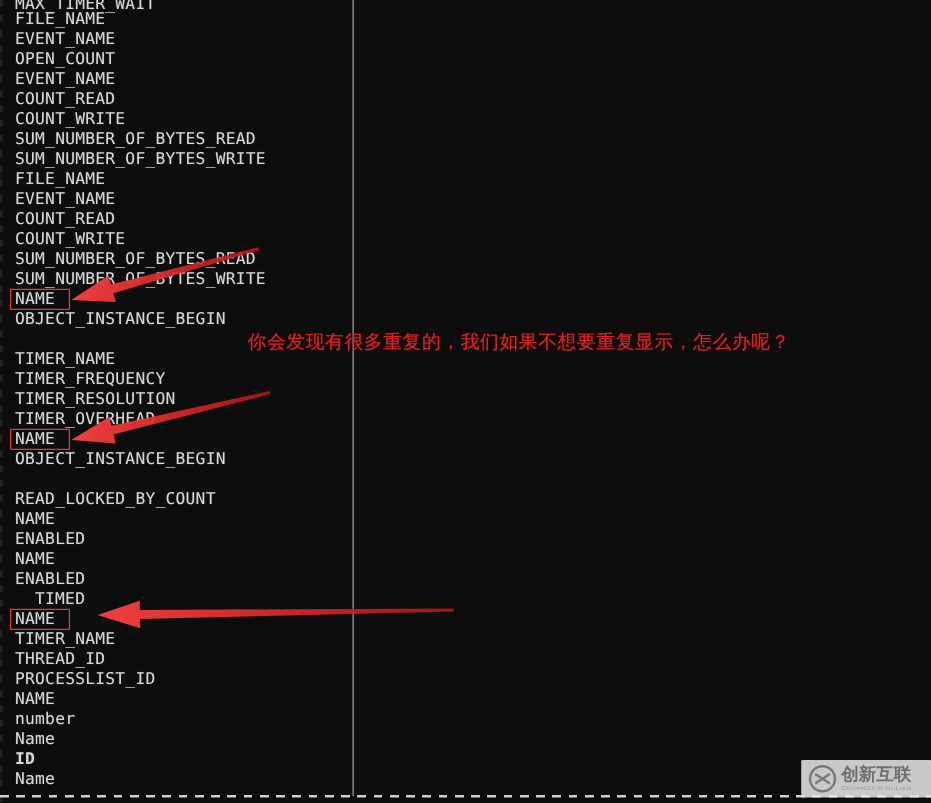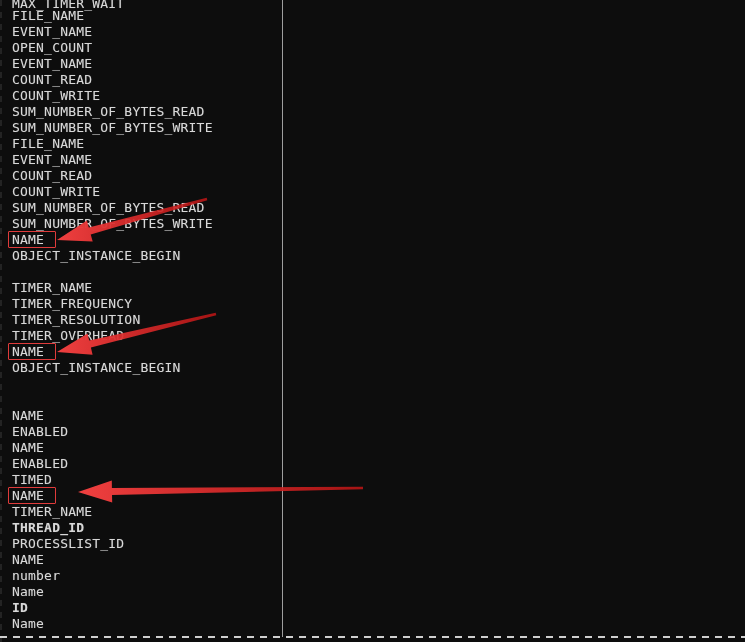--- a/index.html
+++ b/index.html
@@ -185,28 +185,29 @@
       <div class="line" style="top: 200px;">SUM_NUMBER_OF_BYTES_READ</div>
       <div class="line" style="top: 216px;">SUM_NUMBER_OF_BYTES_WRITE</div>
       <div class="line" style="top: 232px;">NAME</div>
       <div class="line" style="top: 248px;">OBJECT_INSTANCE_BEGIN</div>
       <div class="line" style="top: 280px;">TIMER_NAME</div>
       <div class="line" style="top: 296px;">TIMER_FREQUENCY</div>
       <div class="line" style="top: 312px;">TIMER_RESOLUTION</div>
       <div class="line" style="top: 328px;">TIMER_OVERHEAD</div>
       <div class="line" style="top: 344px;">NAME</div>
       <div class="line" style="top: 360px;">OBJECT_INSTANCE_BEGIN</div>
+      <div class="line" style="top: 392px;">READ_LOCKED_BY_COUNT</div>
       <div class="line" style="top: 408px;">NAME</div>
       <div class="line" style="top: 424px;">ENABLED</div>
       <div class="line" style="top: 440px;">NAME</div>
       <div class="line" style="top: 456px;">ENABLED</div>
-      <div class="line" style="top: 472px;">TIMED</div>
+      <div class="line" style="top: 472px; margin-left: 16px;">TIMED</div>
       <div class="line" style="top: 488px;">NAME</div>
       <div class="line" style="top: 504px;">TIMER_NAME</div>
-      <div class="line" style="top: 520px; font-weight: bold;">THREAD_ID</div>
+      <div class="line" style="top: 520px;">THREAD_ID</div>
       <div class="line" style="top: 536px;">PROCESSLIST_ID</div>
       <div class="line" style="top: 552px;">NAME</div>
       <div class="line" style="top: 568px;">number</div>
       <div class="line" style="top: 584px;">Name</div>
       <div class="line" style="top: 600px; font-weight: bold;">ID</div>
       <div class="line" style="top: 616px;">Name</div>
     </div>
 
   <div id="vline"></div>
 
@@ -221,17 +222,25 @@
       <linearGradient id="redfade" x1="1" y1="0" x2="0" y2="0">
         <stop offset="0%" stop-color="#c01515" stop-opacity="0.85"></stop>
         <stop offset="100%" stop-color="#f04040" stop-opacity="1"></stop>
       </linearGradient>
     </defs>
   <polygon points="57.0,240.0 86.9,220.4 88.8,227.6 206.7,197.8 207.3,200.2 90.7,234.5 92.7,241.6" fill="url(#redfade)"></polygon>
       <polygon points="57.0,352.0 87.5,333.4 89.2,340.6 215.7,312.8 216.3,315.2 90.9,347.6 92.6,354.8" fill="url(#redfade)"></polygon>
       <polygon points="78.0,492.0 111.8,480.5 111.9,487.9 363.0,486.8 363.0,489.2 112.0,495.1 112.2,502.5" fill="url(#redfade)"></polygon>
     </svg>
 
+  <div id="annotation">你会发现有很多重复的，我们如果不想要重复显示，怎么办呢？</div>
 
   <div id="bottom-dash"></div>
 
+  <div id="watermark">
+    <div class="wm-logo"></div>
+    <div class="wm-text">
+      <span class="wm-cn">创新互联</span>
+      <span class="wm-en">CHUANGXIN HULIAN</span>
+    </div>
+  </div>
 
 </div>
 
 </body></html>

